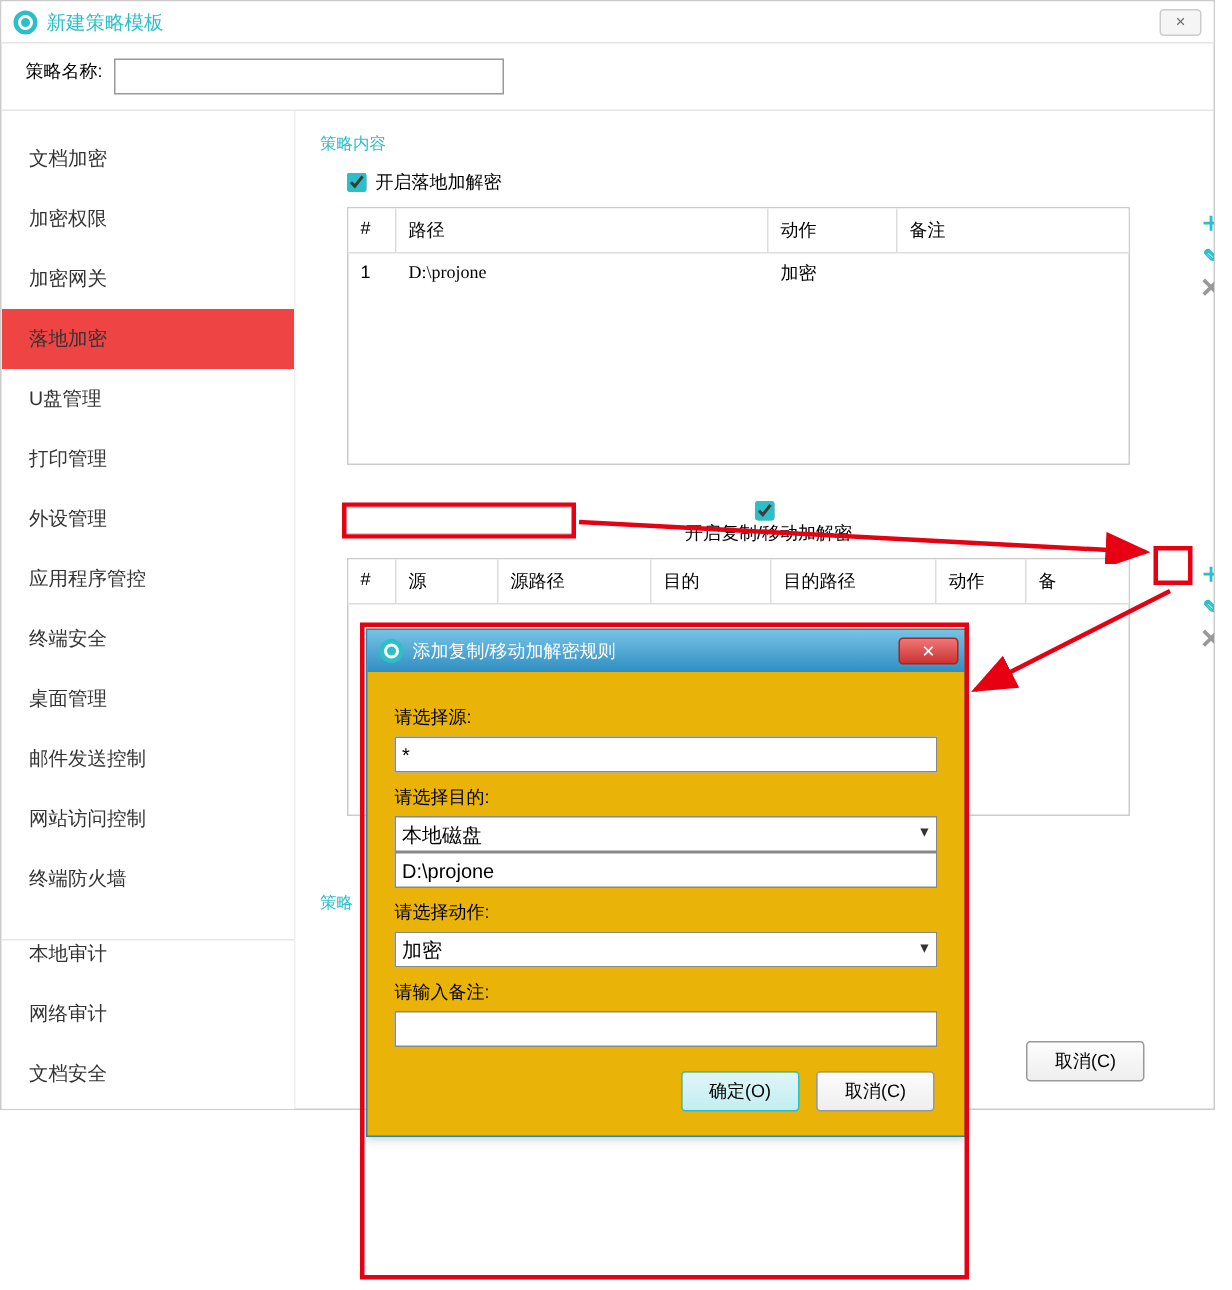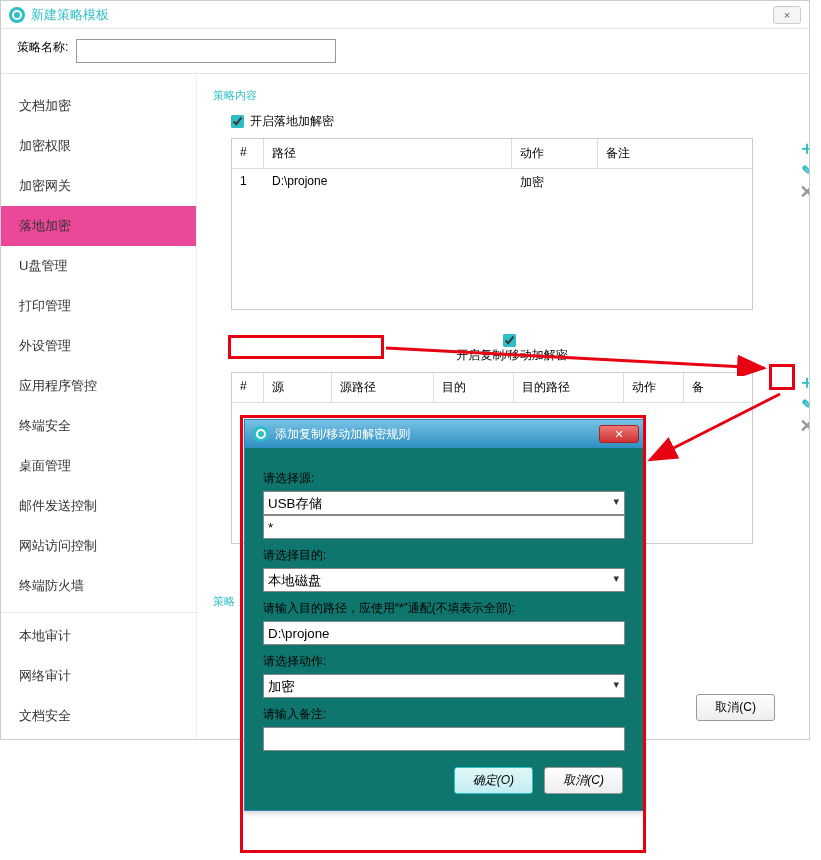--- a/index.html
+++ b/index.html
@@ -13,22 +13,22 @@
     .titlebar .close-x { margin-left: auto; width: 28px; height: 18px; border: 1px solid #ccc; border-radius: 3px; display: flex; align-items: center; justify-content: center; font-size: 11px; color: #666; cursor: pointer; background: #f5f5f5; }
     
     .name-row { padding: 10px 16px; display: flex; align-items: flex-start; }
     .name-row label { margin-right: 8px; }
     .name-row input { width: 260px; height: 24px; border: 1px solid #999; padding: 0 4px; }
     
     .body-area { display: flex; position: relative; border-top: 1px solid #e5e5e5; height: calc(100% - 28px - 44px); }
     
     .sidebar { width: 196px; background: #fff; overflow-y: auto; padding: 12px 0; border-right: 1px solid #f0f0f0; }
     .sidebar .item { padding: 11px 18px; cursor: pointer; color: #333; font-size: 13px; }
-    .sidebar .item.active { background: #ec4899; }
-    .sidebar .item.hr { border-top: 1px solid #e8e8e8; margin-top: 6px; padding-top: 14px; }
+    .sidebar .item.active { background: #ef4444; }
+    .sidebar .item.hr { border-top: 1px solid #e8e8e8; margin-top: 20px; padding-top: 0; }
     .sidebar::-webkit-scrollbar { width: 8px; }
     .sidebar::-webkit-scrollbar-thumb { background: #ccc; }
     
     .content { flex: 1; padding: 14px 16px; overflow-y: auto; position: relative; }
     .content::-webkit-scrollbar { width: 14px; }
     .content::-webkit-scrollbar-thumb { background: #c8c8c8; border: 1px solid #aaa; }
     .content::-webkit-scrollbar-track { background: #f0f0f0; }
     
     .section-title { color: #2dbfc7; font-size: 11px; margin-bottom: 10px; }
     .chk-row { margin: 4px 0 8px 18px; display: flex; align-items: center; }
@@ -41,43 +41,43 @@
     .grid-body .row { display: flex; }
     .grid-body .cell { padding: 5px 8px; }
     .grid.tall .grid-body { min-height: 140px; }
     .grid.tall2 .grid-body { min-height: 140px; }
     .grid-tools { position: absolute; right: -22px; top: 2px; display: flex; flex-direction: column; gap: 6px; }
     .tool-icon { width: 16px; height: 16px; color: #2dbfc7; cursor: pointer; display: flex; align-items: center; justify-content: center; font-weight: bold; font-size: 18px; }
     .tool-icon.edit { font-size: 13px; }
     .tool-icon.del { color: #999; font-size: 18px; }
     
     .c-num { width: 32px; }
-    .c-path { width: 248px; }
+    .c-path { width: 248px; font-family: Liberation Serif, serif; }
     .c-act1 { width: 86px; }
     .c-rem1 { flex: 1; border-right: none !important; }
     
     .c2-num { width: 32px; }
     .c2-src { width: 68px; }
     .c2-srcp { width: 102px; }
     .c2-dst { width: 80px; }
     .c2-dstp { width: 110px; }
     .c2-act { width: 60px; }
     .c2-rem { flex: 1; border-right: none !important; }
     
-    .btn-row { position: absolute; right: 34px; bottom: 18px; }
-    .btn-row.inner { position: static; text-align: right; margin-top: 16px; margin-right: 2px; font-style: italic; }
+    .btn-row { position: absolute; right: 46px; bottom: 18px; }
+    .btn-row.inner { position: static; text-align: right; margin-top: 16px; margin-right: 2px; }
     .btn { display: inline-block; padding: 4px 18px; border: 1px solid #999; background: linear-gradient(#fdfdfd,#eee); border-radius: 3px; cursor: pointer; margin-left: 8px; font-size: 12px; }
     .btn.primary { border-color: #2dbfc7; background: linear-gradient(#e0f6f8,#c2eef1); }
     
     
     .redbox { position: absolute; border: 3px solid #e60012; pointer-events: none; z-index: 5; }
     .redarrow { position: absolute; z-index: 5; pointer-events: none; }
     
     
-    .modal { position: absolute; width: 400px; border: 1px solid #2a84b3; background: #0f766e; z-index: 20; box-shadow: 0 2px 6px rgba(0,0,0,0.2); }
+    .modal { position: absolute; width: 400px; border: 1px solid #2a84b3; background: #eab308; z-index: 20; box-shadow: 0 2px 6px rgba(0,0,0,0.2); }
     .modal-outline { position: absolute; border: 3px solid #e60012; z-index: 21; pointer-events: none; }
     .modal-title { height: 28px; display:flex; align-items:center; padding: 0 4px 0 8px; color: #fff;
       background: linear-gradient(#77c2e5,#2f8fc2); }
     .modal-title .m-icon { width: 16px; height: 16px; border-radius:50%; background:#2dbfc7; margin-right:6px; display:flex; align-items:center; justify-content:center; }
     .modal-title .m-icon::after { content:""; width:6px; height:6px; border:2px solid #fff; border-radius:50%; }
     .modal-title .m-close { margin-left:auto; width:40px; height:18px; display:flex; align-items:center; justify-content:center; background: linear-gradient(#e77,#c33); border:1px solid #a22; border-radius:3px; color:#fff; font-size:11px; cursor:pointer; }
     .modal-body { padding: 14px 18px 16px; }
     .modal-body .lbl { margin: 8px 0 4px; }
     .modal-body select, .modal-body input[type=text] { width: 100%; height: 24px; border: 1px solid #888; padding: 0 4px; background:#fff; }
     .modal-body select { appearance: none; background: #fff; }
@@ -215,28 +215,26 @@
 </svg>
 
 <div class="modal" style="left:244px; top:419px;">
   <div class="modal-title">
     <span class="m-icon"></span>
     <span>添加复制/移动加解密规则</span>
     <span class="m-close">✕</span>
   </div>
   <div class="modal-body">
     <div class="lbl">请选择源:</div>
-    <div class="sel-wrap"><select><option>USB存储</option></select></div>
     
     <input type="text" value="*" style="">
     
     <div class="lbl">请选择目的:</div>
     <div class="sel-wrap"><select><option>本地磁盘</option></select></div>
     
-    <div class="lbl">请输入目的路径，应使用“*”通配(不填表示全部):</div>
     <input type="text" value="D:\projone" style="">
     
     <div class="lbl">请选择动作:</div>
     <div class="sel-wrap"><select><option>加密</option></select></div>
     
     <div class="lbl">请输入备注:</div>
     <input type="text" value="" style="">
     
     <div class="btn-row inner">
       <span class="btn primary"><span>确定(O)</span></span>

